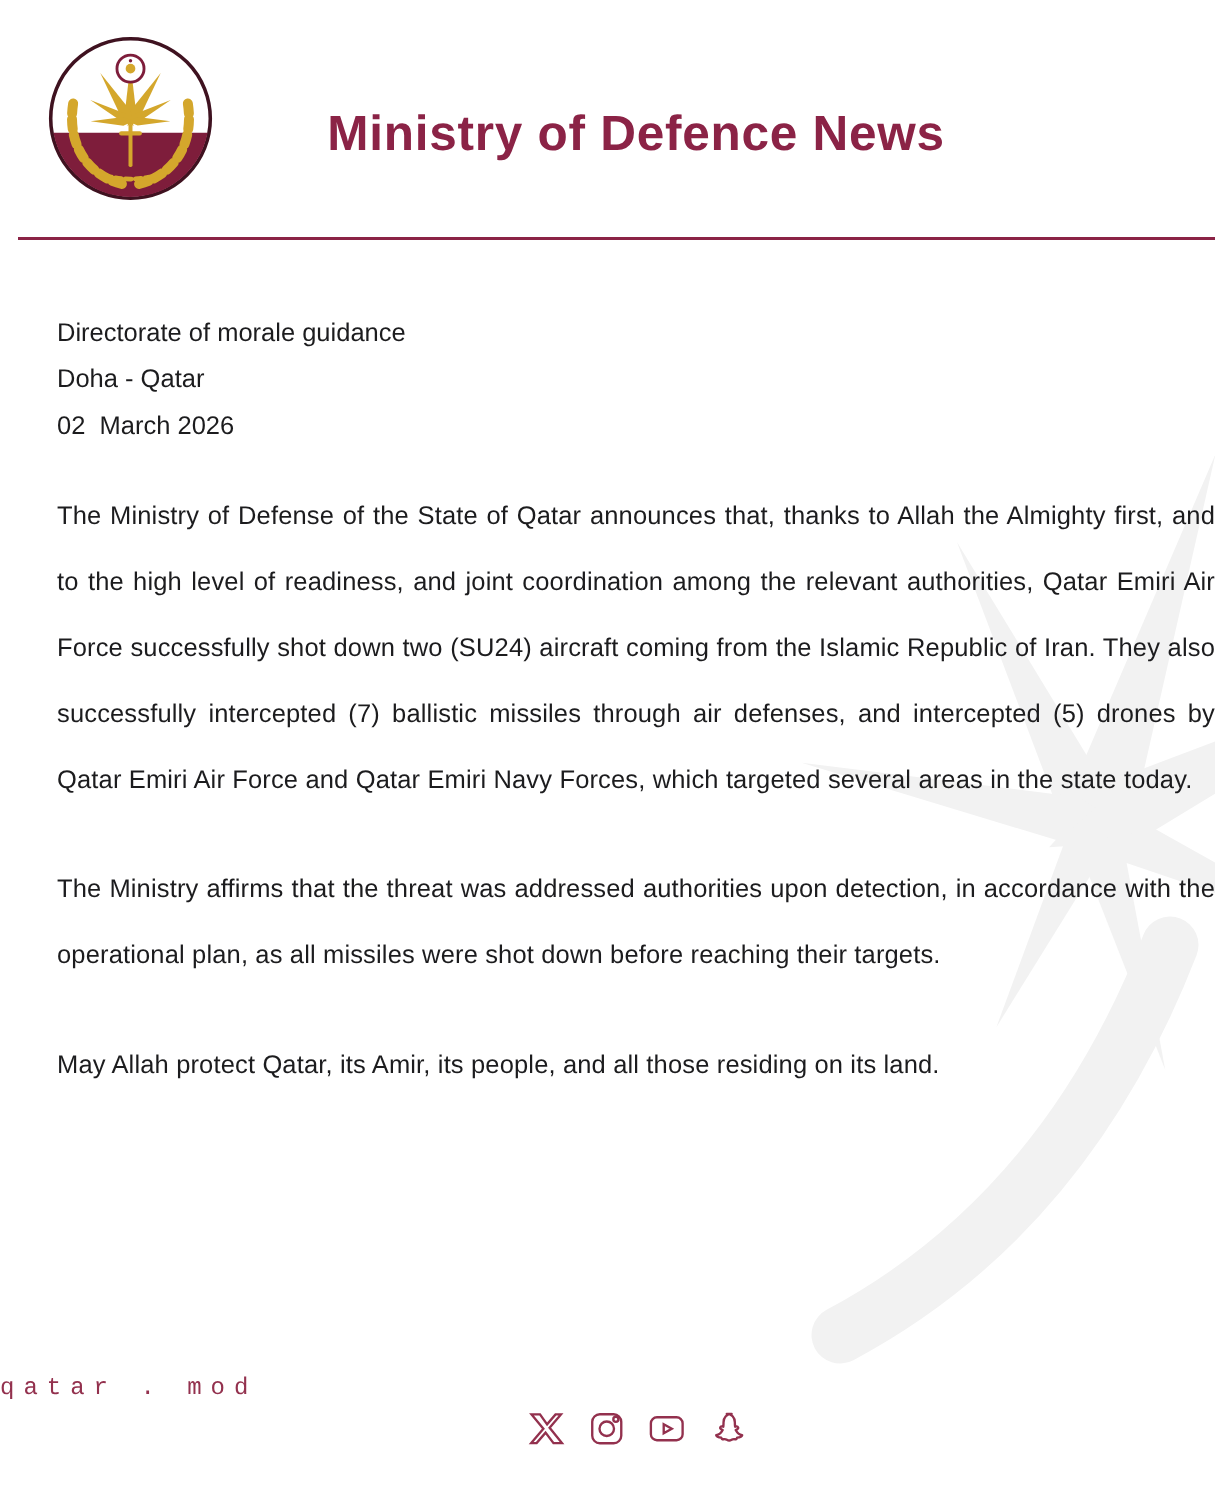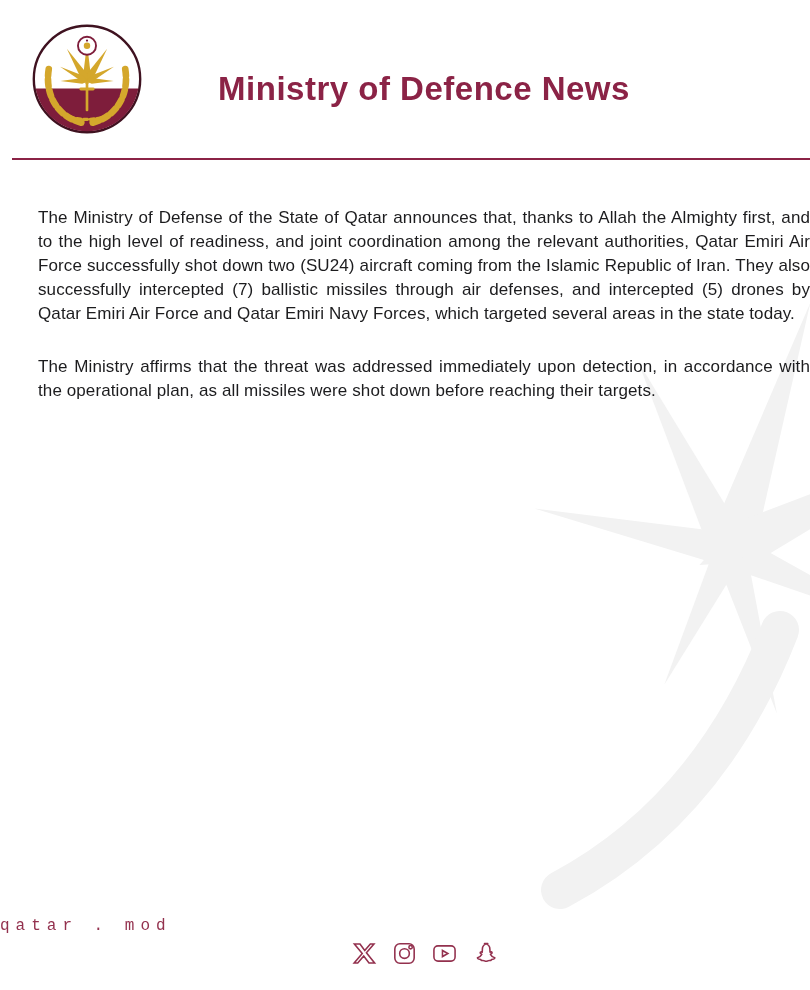--- a/index.html
+++ b/index.html
@@ -32,21 +32,21 @@
   .content{
     position:absolute;left:38px;right:38px;top:206px;z-index:1;
     color:#1c1c1e;
   }
   .meta{margin-bottom:23px;}
   .meta div{
     font-size:17px;line-height:31px;white-space:pre-wrap;
   }
   .content p{
     margin:0 0 29px 0;
-    font-size:17px;line-height:24px;
+    font-size:17px;line-height:44px;
     text-align:justify;
     letter-spacing:0.1px;
   }
   .content p:last-child{margin-bottom:0;}
   
   .footer{
     position:absolute;left:0;right:0;top:916px;z-index:2;
     text-align:left;
   }
   .footer-handle{
@@ -109,23 +109,29 @@
     <circle cx="60" cy="19.5" r="1.2" fill="#7E1D3B"></circle>
 
     <path d="M36 98 Q60 107 84 98" stroke="#D4A72C" stroke-width="3.4" fill="none" stroke-linecap="round" stroke-dasharray="4 3"></path>
   </svg>
 
   <div class="page-title">Ministry of Defence News</div>
 
   <div class="divider"></div>
 
   <div class="content">
+    <div class="meta">
+      <div>Directorate of morale guidance</div>
+      <div>Doha - Qatar</div>
+      <div>02  March 2026</div>
+    </div>
 
     <p>The Ministry of Defense of the State of Qatar announces that, thanks to Allah the Almighty first, and to the high level of readiness, and joint coordination among the relevant authorities, Qatar Emiri Air Force successfully shot down two (SU24) aircraft coming from the Islamic Republic of Iran. They also successfully intercepted (7) ballistic missiles through air defenses, and intercepted (5) drones by Qatar Emiri Air Force and Qatar Emiri Navy Forces, which targeted several areas in the state today.</p>
-    <p>The Ministry affirms that the threat was addressed immediately upon detection, in accordance with the operational plan, as all missiles were shot down before reaching their targets.</p>
+    <p>The Ministry affirms that the threat was addressed authorities upon detection, in accordance with the operational plan, as all missiles were shot down before reaching their targets.</p>
+    <p>May Allah protect Qatar, its Amir, its people, and all those residing on its land.</p>
   </div>
 
   <div class="footer">
     <span class="footer-handle">qatar . mod</span>
     <div class="social-row">
 
       <span class="icon" title="X">
         <svg viewBox="0 0 24 24" fill="none" stroke="#93314E" stroke-width="1.4">
           <path d="M3 3.5h5l4.2 5.9 5-5.9h3.2l-6.7 7.9 7.3 9.1h-5l-4.7-6.2-5.3 6.2H2.8l7.2-8.5L3 3.5z"></path>
         </svg>

